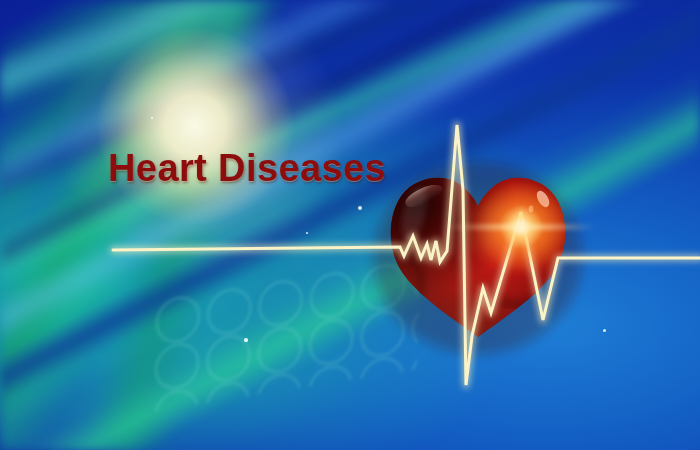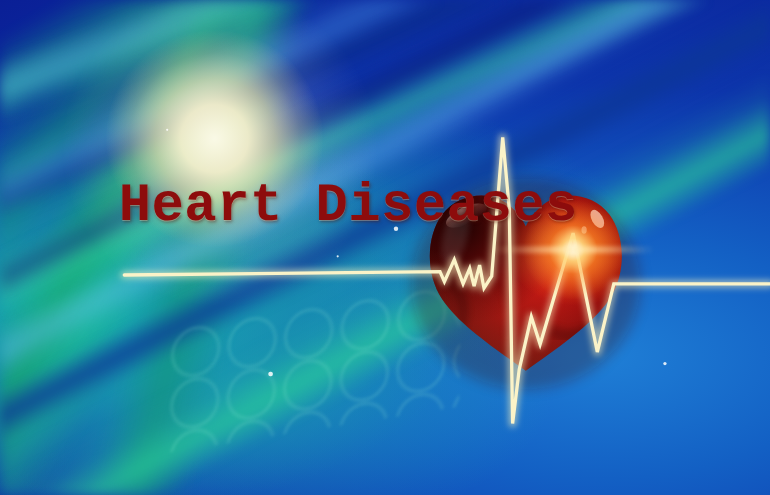--- a/index.html
+++ b/index.html
@@ -104,24 +104,24 @@
     border-radius: 50%;
     background: rgba(255,255,255,0.85);
     filter: blur(0.6px);
     pointer-events: none;
   }
 
   
   #title {
     position: absolute;
     left: 108px;
-    top: 163px;
-    font-family: Liberation Mono, monospace;
+    top: 149px;
+    font-family: Liberation Sans, sans-serif;
     font-weight: bold;
-    font-size: 49px;
+    font-size: 38px;
     letter-spacing: 0.4px;
     line-height: 1;
     color: #8d0c0c;
     text-shadow:
       0 1px 0 rgba(255,235,200,0.30),
       1px 2px 3px rgba(80,10,0,0.45);
     white-space: nowrap;
     -webkit-font-smoothing: antialiased;
   }
 

